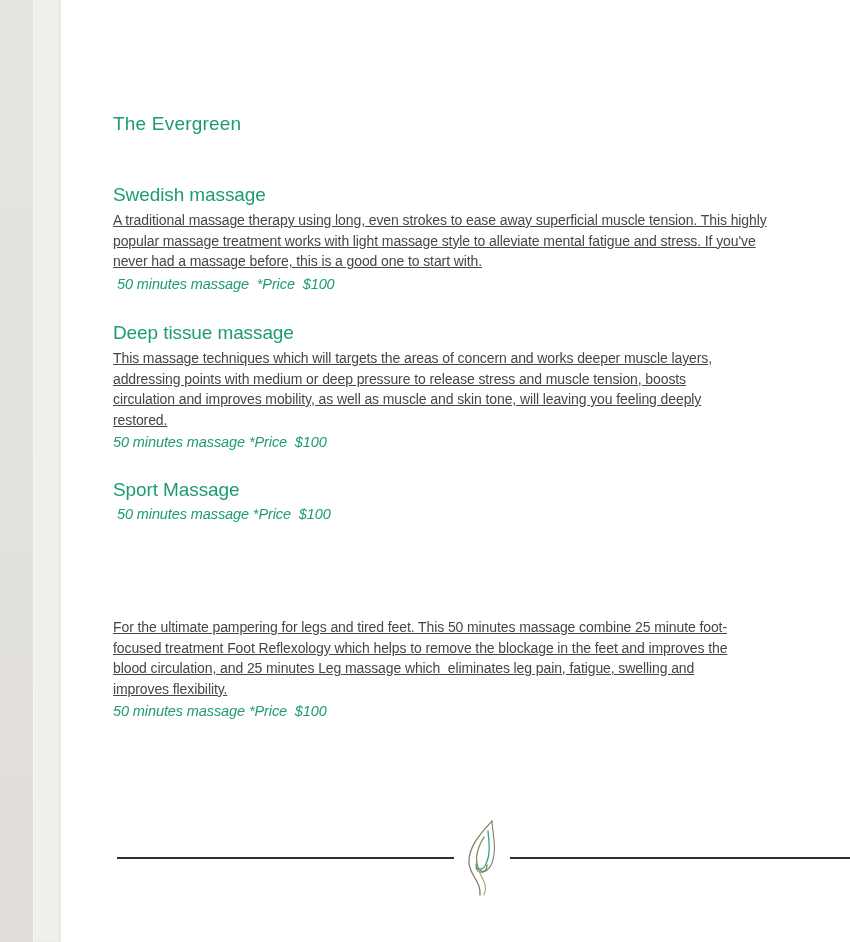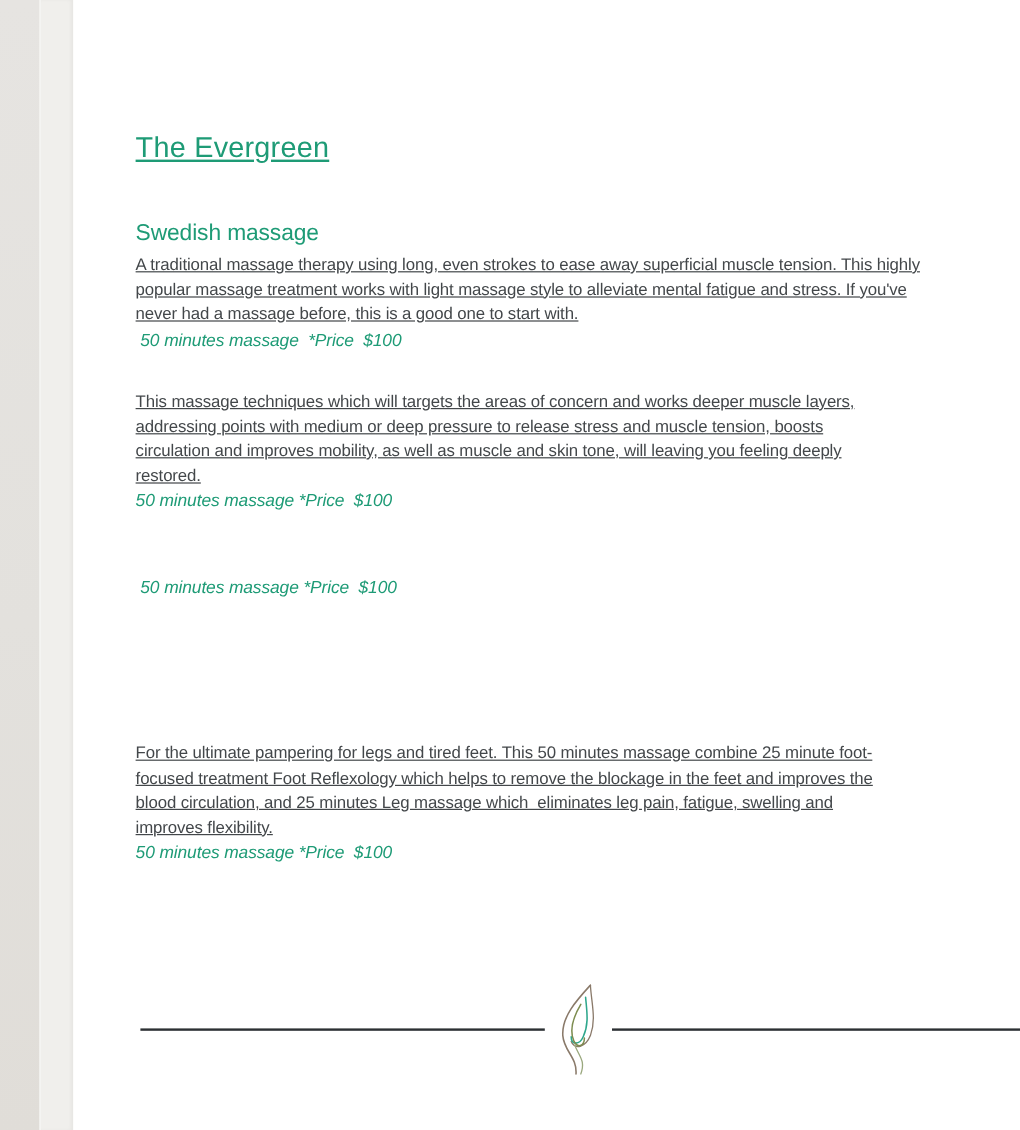--- a/index.html
+++ b/index.html
@@ -35,27 +35,26 @@
     left: 113px;
     top: 0;
     width: 717px;
     height: 942px;
   }
 
   .doc-title {
     position: absolute;
     left: 0;
     top: 106px;
-    font-size: 24px;
+    font-size: 19px;
     line-height: 36px;
     font-weight: 400;
     letter-spacing: 0.2px;
     color: #1e9b76;
     white-space: pre;
-    text-decoration: underline;
   }
 
   .section { position: absolute; left: 0; width: 717px; }
   .section-1 { top: 183px; }
   .section-2 { top: 321px; }
   .section-3 { top: 478px; }
   .section-4 { top: 614px; }
 
   .service-heading {
     font-size: 19px;
@@ -120,28 +119,30 @@
 
     <div class="section section-1">
       <h2 class="service-heading">Swedish massage</h2>
       <div class="service-body">A traditional massage therapy using long, even strokes to ease away superficial muscle tension. This highly
 popular massage treatment works with light massage style to alleviate mental fatigue and stress. If you've
 never had a massage before, this is a good one to start with.</div>
       <div class="service-price"> 50 minutes massage  *Price  $100</div>
     </div>
 
     <div class="section section-2">
+      <h2 class="service-heading">Deep tissue massage</h2>
       <div class="service-body">This massage techniques which will targets the areas of concern and works deeper muscle layers,
 addressing points with medium or deep pressure to release stress and muscle tension, boosts
 circulation and improves mobility, as well as muscle and skin tone, will leaving you feeling deeply
 restored.</div>
       <div class="service-price">50 minutes massage *Price  $100</div>
     </div>
 
     <div class="section section-3">
+      <h2 class="service-heading">Sport Massage</h2>
       <div class="service-price"> 50 minutes massage *Price  $100</div>
     </div>
 
     <div class="section section-4">
       <div class="service-body">For the ultimate pampering for legs and tired feet. This 50 minutes massage combine 25 minute foot-
 focused treatment Foot Reflexology which helps to remove the blockage in the feet and improves the
 blood circulation, and 25 minutes Leg massage which  eliminates leg pain, fatigue, swelling and
 improves flexibility.</div>
       <div class="service-price">50 minutes massage *Price  $100</div>
     </div>

